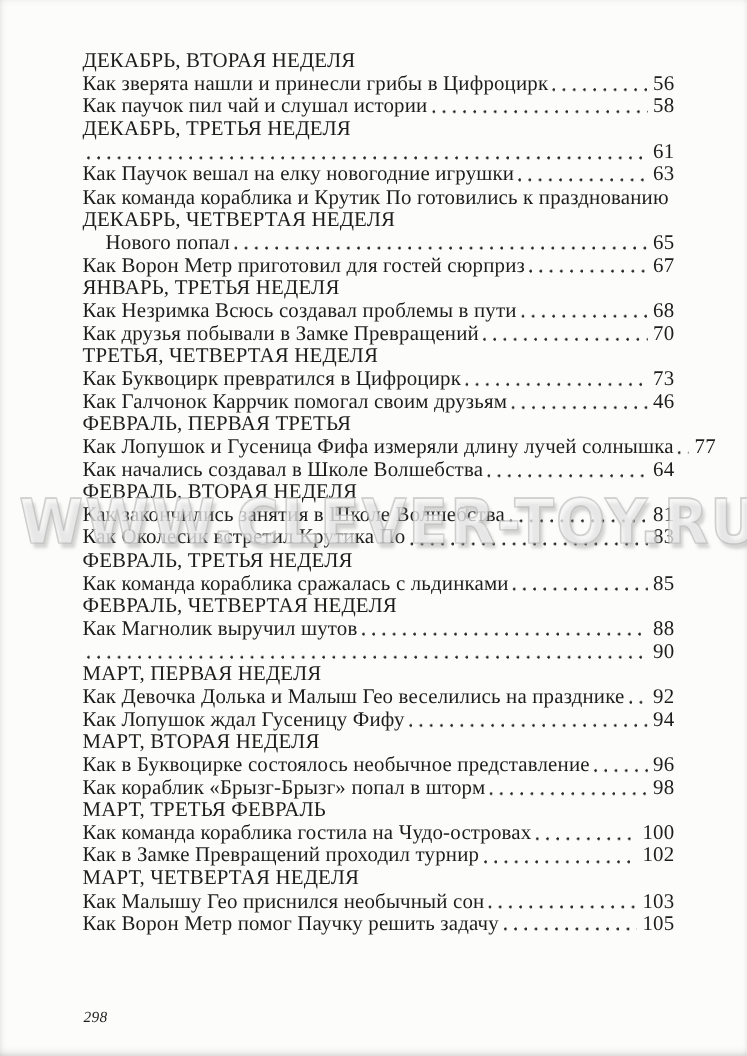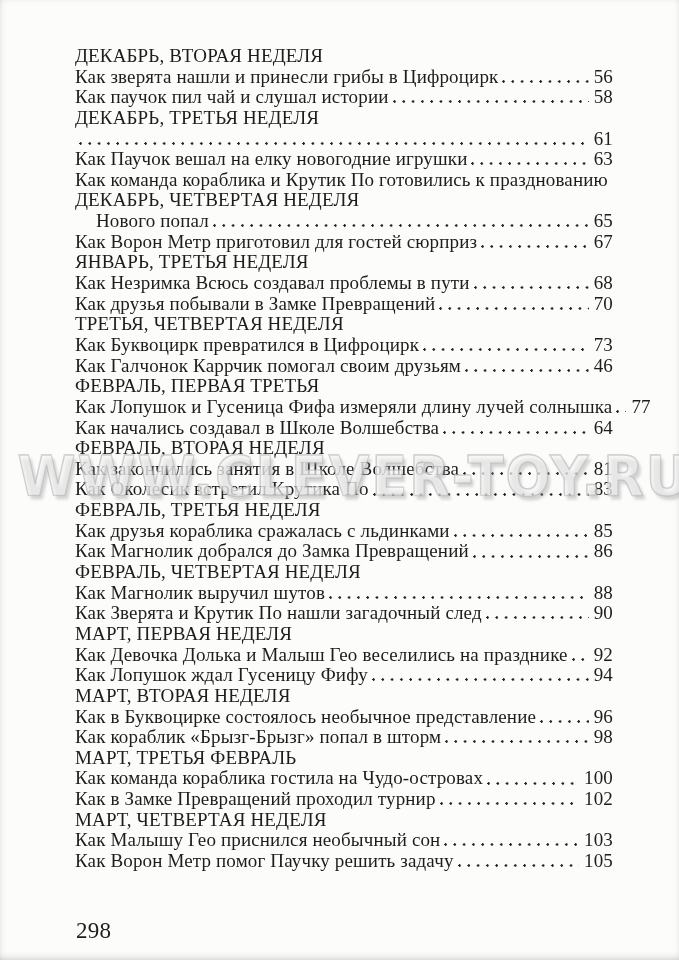--- a/index.html
+++ b/index.html
@@ -81,22 +81,23 @@
       3px 4px 3px rgba(150,150,150,0.40),
       -1px -1px 0 rgba(205,205,205,0.35);
     z-index: 3;
     pointer-events: none;
   }
 
   .footer {
     position: absolute;
     left: 76px;
     top: 918px;
-    font-size: 23px;
+    font-size: 14px;
     letter-spacing: 0.2px;
+    font-style: italic;
   }
 </style>
 </head>
 <body>
 
 <div class="page">
   <div class="watermark">WWW.CLEVER-TOY.RU</div>
 
   <div class="toc" id="toc">
       <div class="row heading">
@@ -189,39 +190,33 @@
       </div>
       <div class="row entry">
         <span class="label">Как Околесик встретил Крутика По</span>
         <span class="leader"></span>
         <span class="pagenum">83</span>
       </div>
       <div class="row heading">
         <span class="label">ФЕВРАЛЬ, ТРЕТЬЯ НЕДЕЛЯ</span>
       </div>
       <div class="row entry">
-        <span class="label">Как друзья кораблика сражалась с льдинками</span>
+        <span class="label">Как команда кораблика сражалась с льдинками</span>
         <span class="leader"></span>
         <span class="pagenum">85</span>
       </div>
-      <div class="row entry">
-        <span class="label">Как Магнолик добрался до Замка Превращений</span>
-        <span class="leader"></span>
-        <span class="pagenum">86</span>
-      </div>
       <div class="row heading">
         <span class="label">ФЕВРАЛЬ, ЧЕТВЕРТАЯ НЕДЕЛЯ</span>
       </div>
       <div class="row entry">
         <span class="label">Как Магнолик выручил шутов</span>
         <span class="leader"></span>
         <span class="pagenum">88</span>
       </div>
       <div class="row entry">
-        <span class="label">Как Зверята и Крутик По нашли загадочный след</span>
         <span class="leader"></span>
         <span class="pagenum">90</span>
       </div>
       <div class="row heading">
         <span class="label">МАРТ, ПЕРВАЯ НЕДЕЛЯ</span>
       </div>
       <div class="row entry">
         <span class="label">Как Девочка Долька и Малыш Гео веселились на празднике</span>
         <span class="leader"></span>
         <span class="pagenum">92</span>

